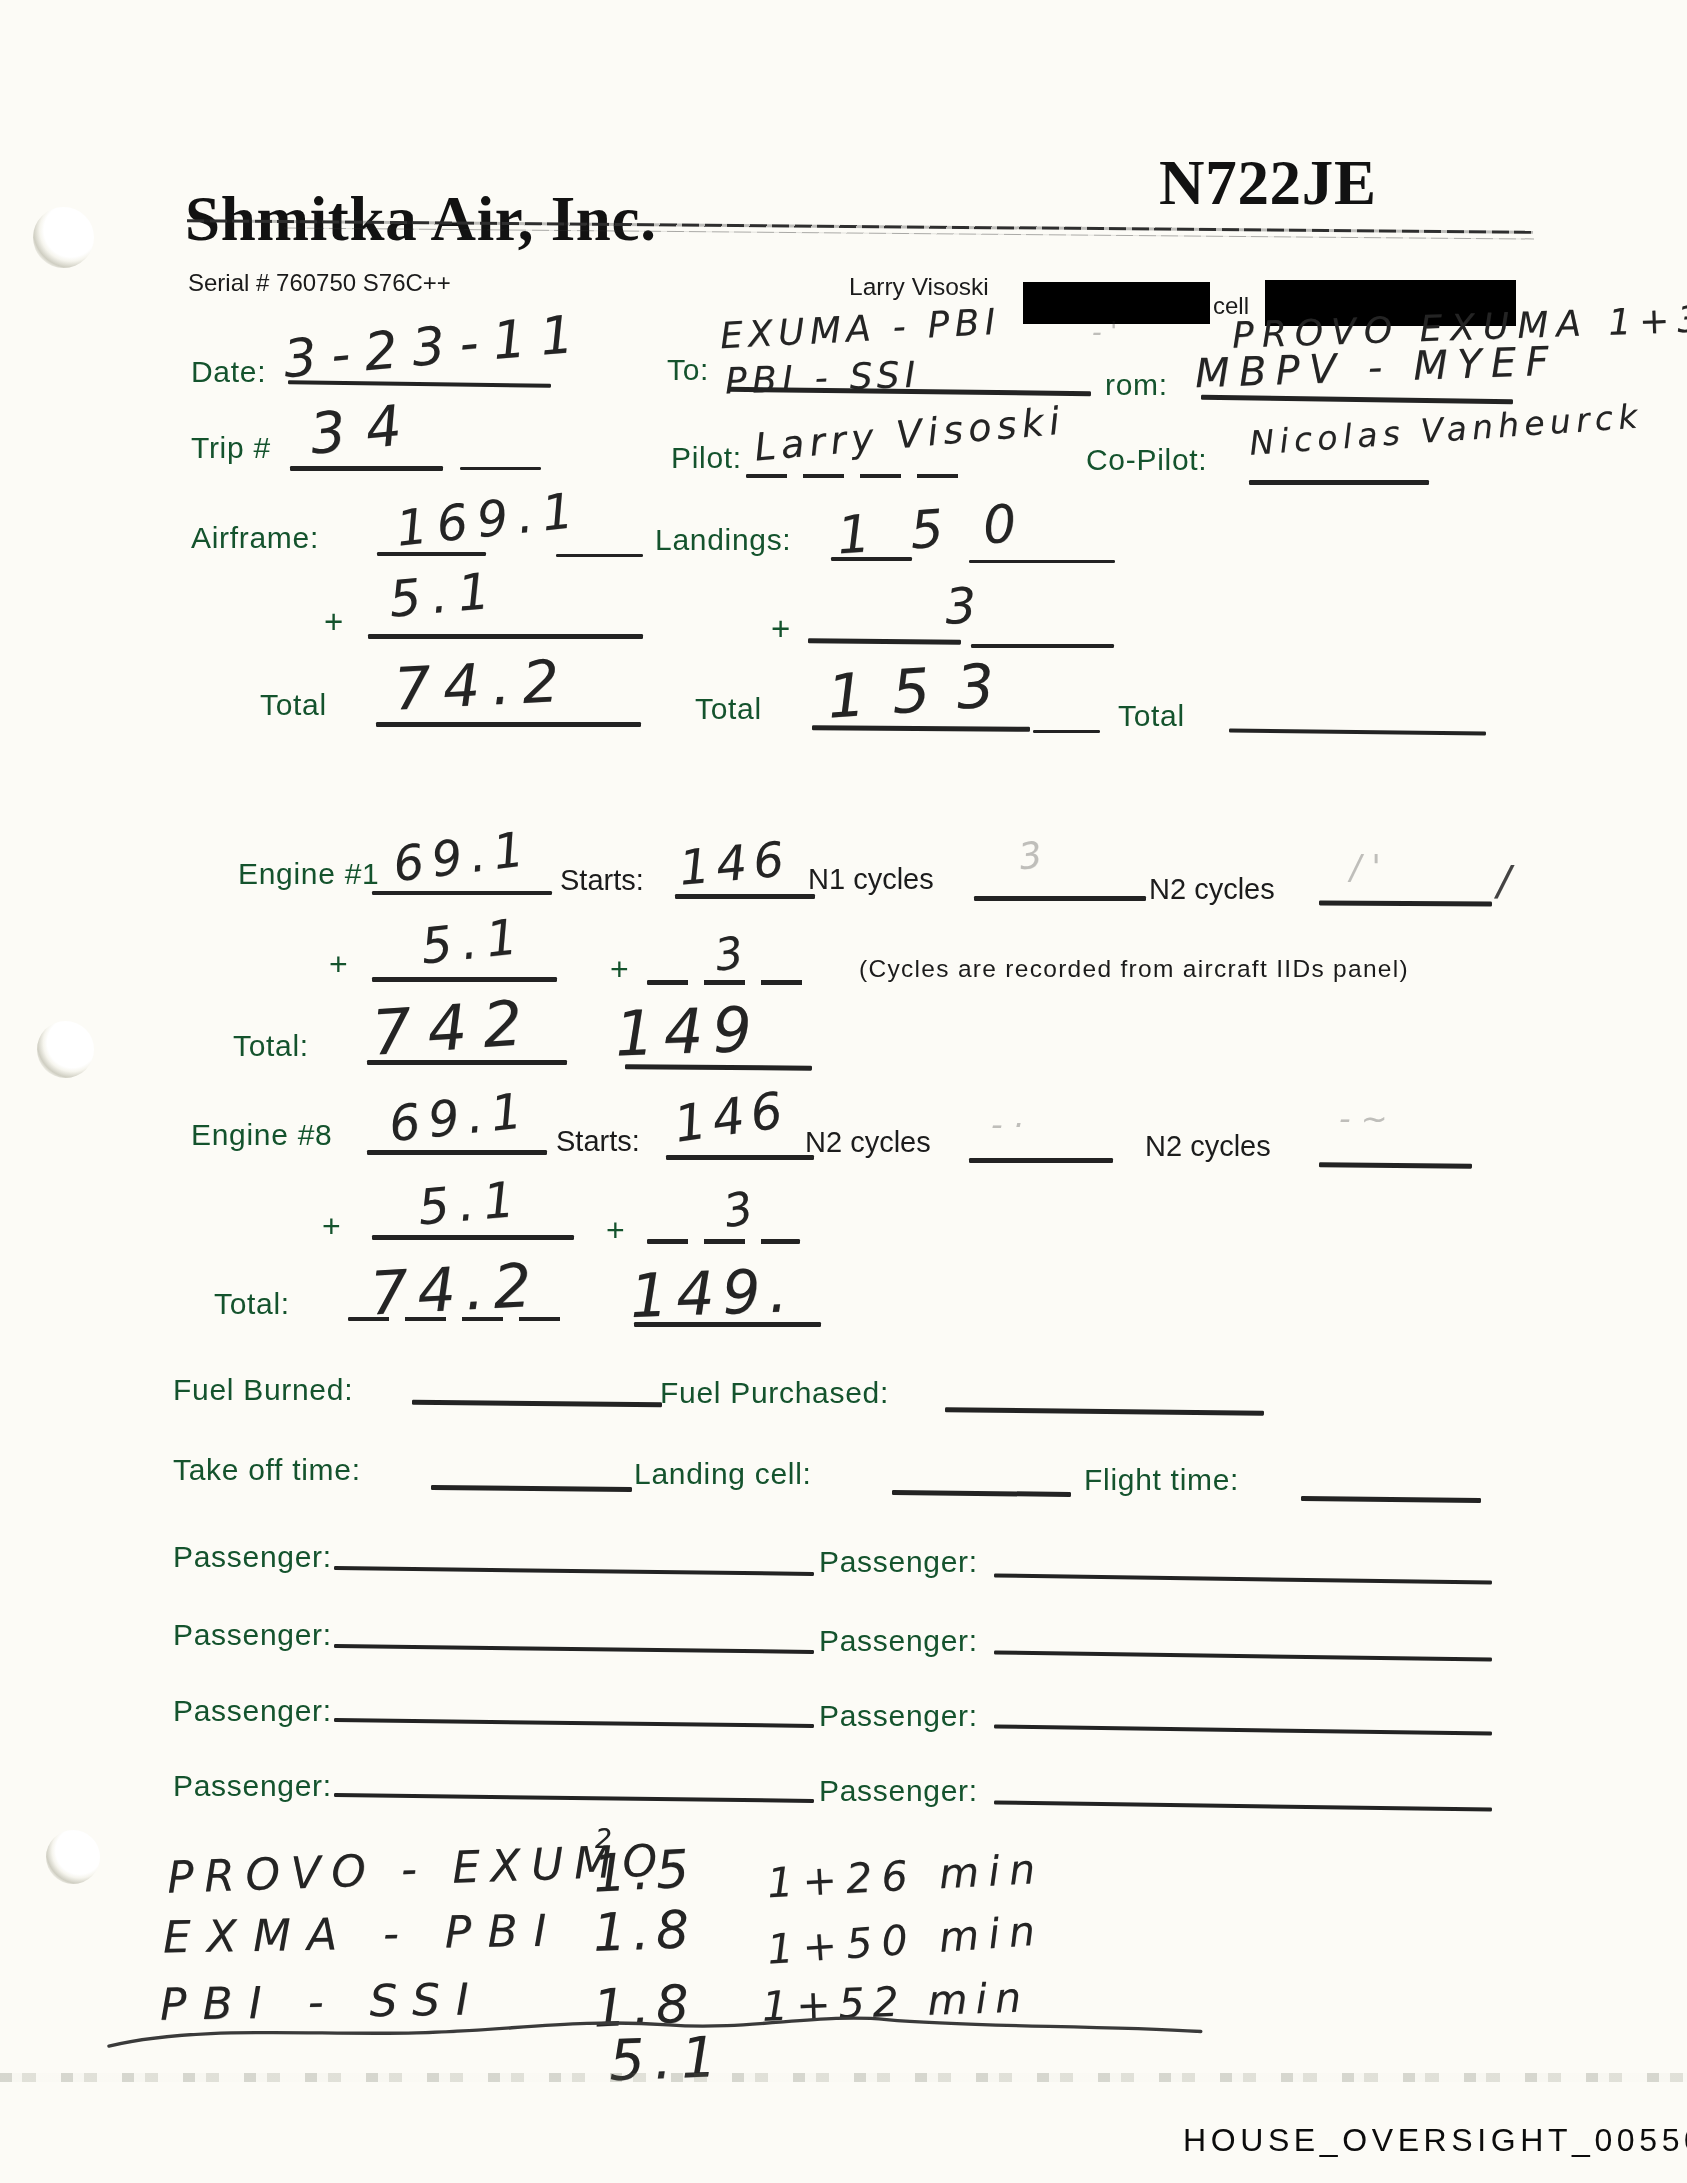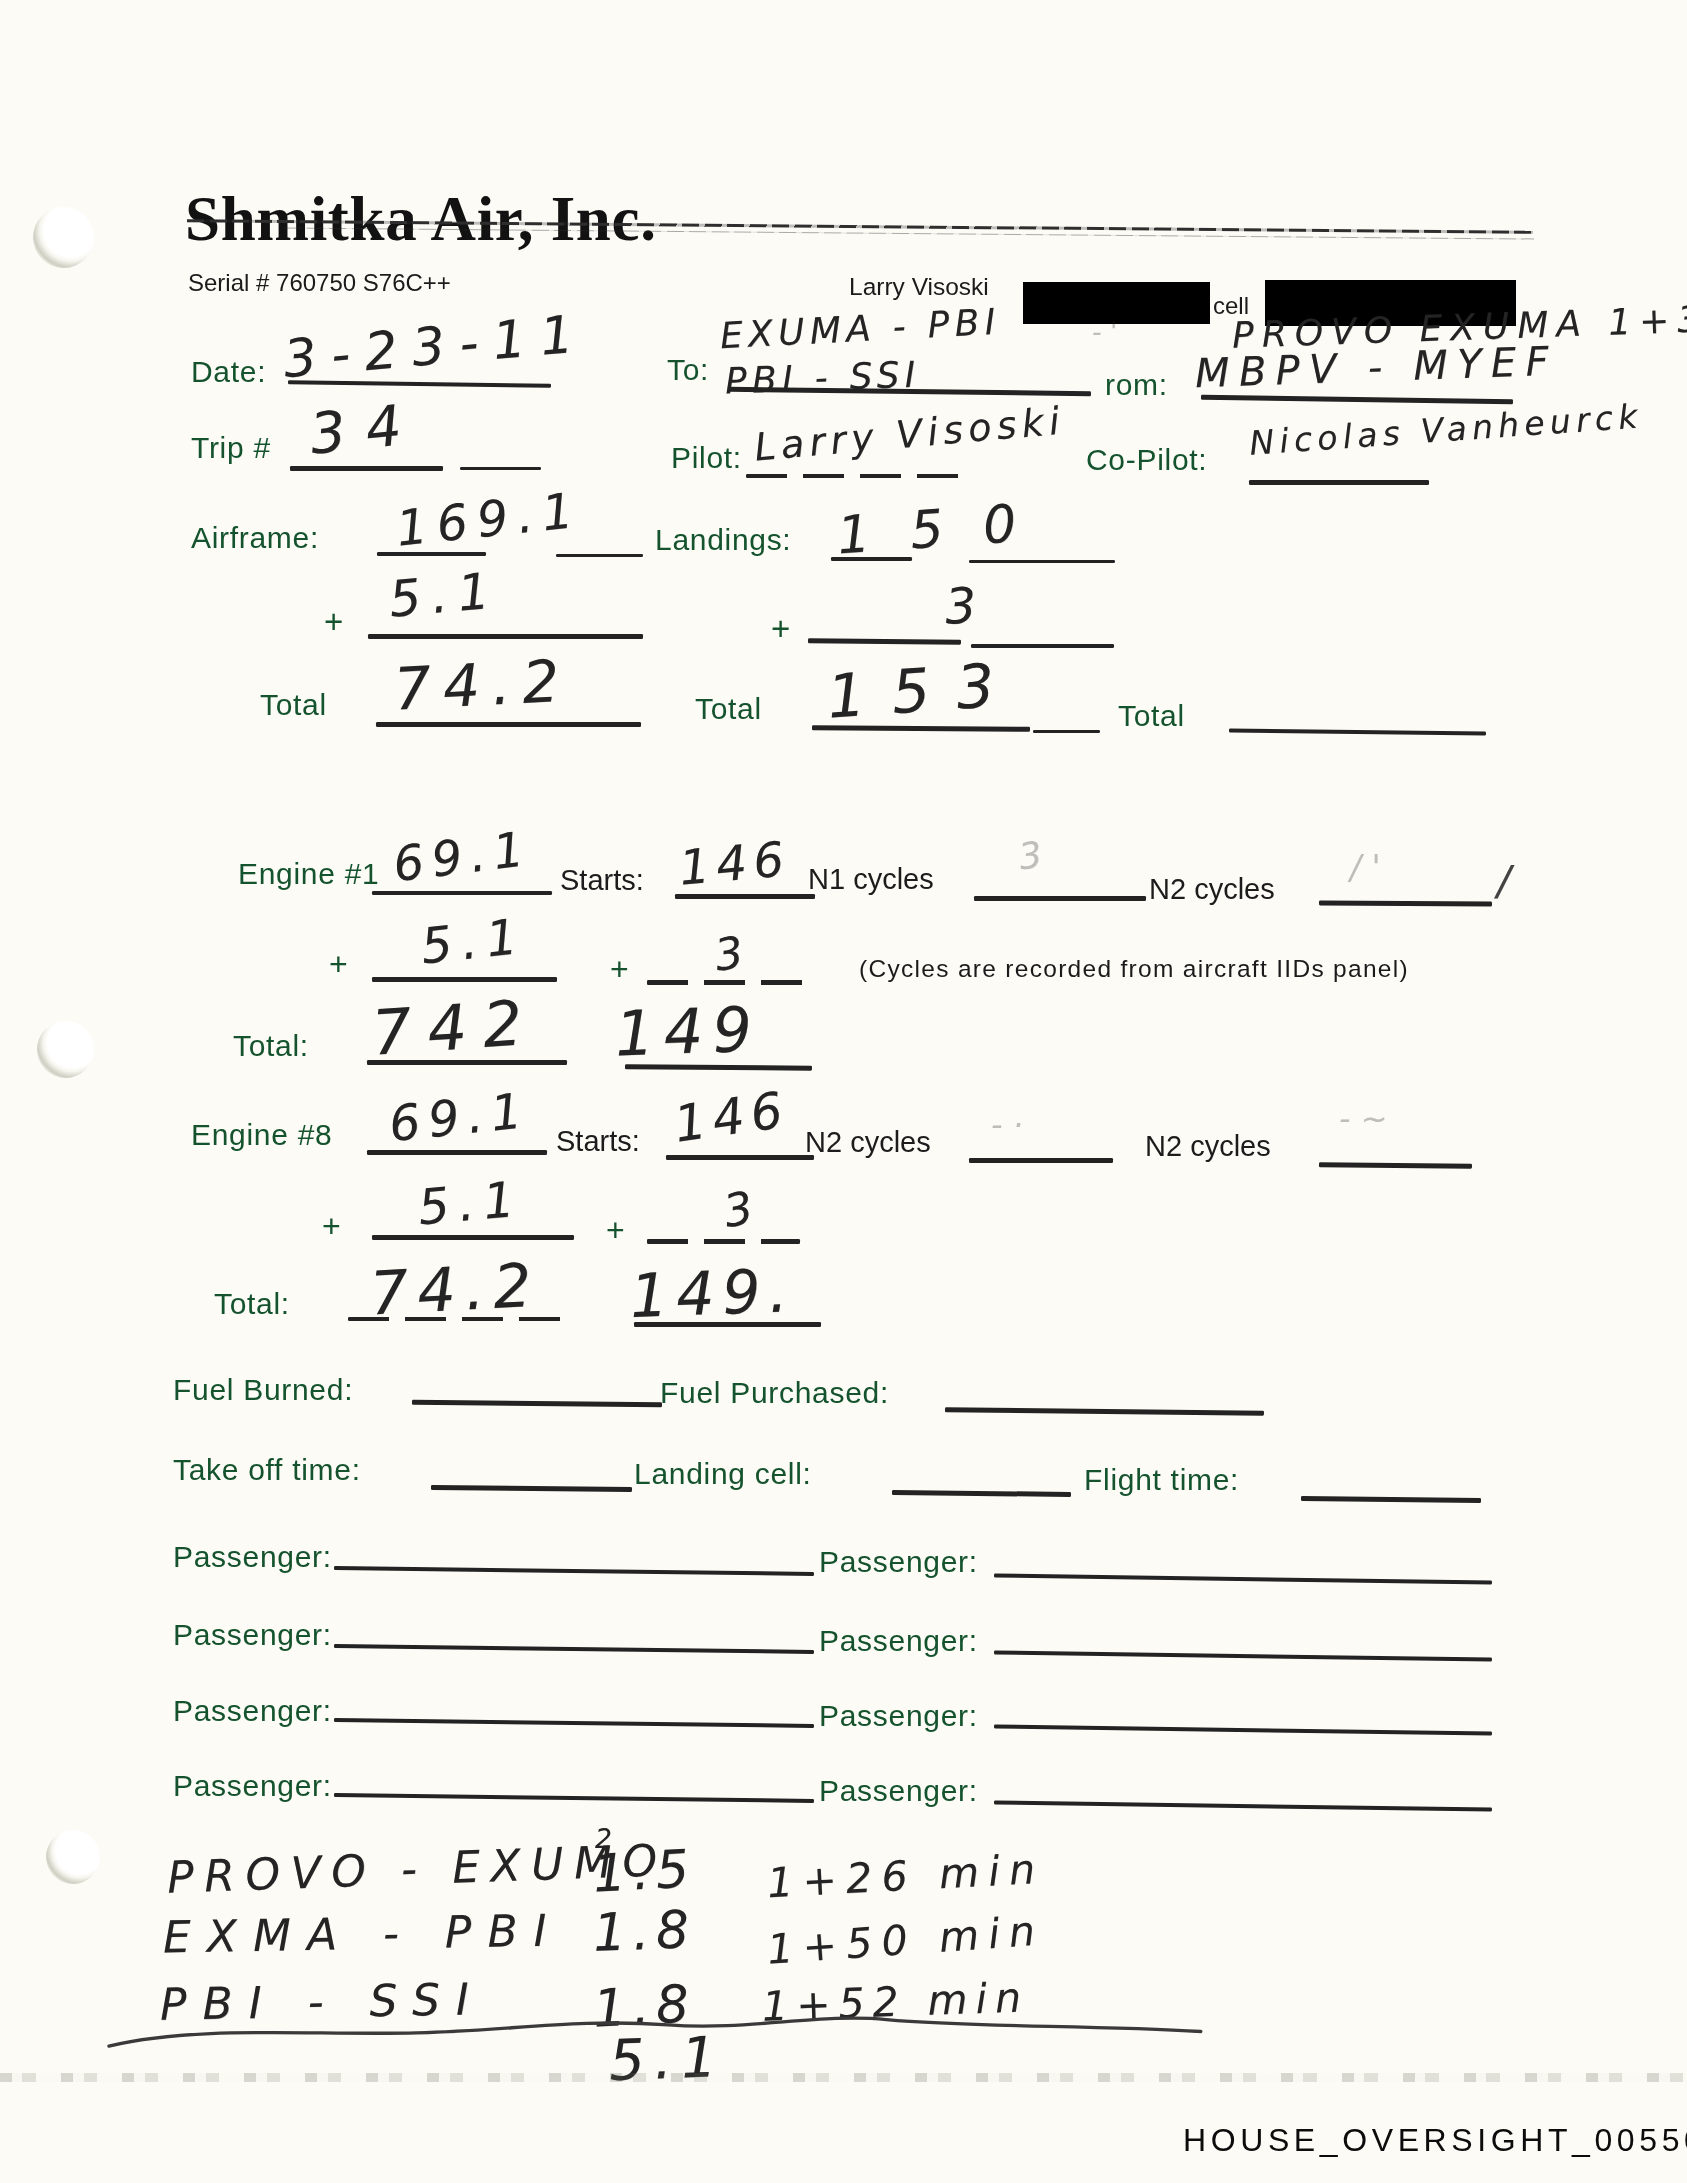--- a/index.html
+++ b/index.html
@@ -25,20 +25,21 @@
 </head>
 <body>
 
 <div class="page">
 
   <div class="abs hole" style="left:33px;top:207px;width:61px;height:61px;"></div>
   <div class="abs hole" style="left:37px;top:1021px;width:57px;height:57px;"></div>
   <div class="abs hole" style="left:46px;top:1830px;width:54px;height:54px;"></div>
 
   <div class="abs ttl" style="left:185px;top:147px;margin-top:36px;">Shmitka Air, Inc.</div>
+  <div class="abs ttl" style="left:1159px;top:147px;">N722JE</div>
   <div class="abs rule" style="left:187px;top:225px;width:1346px;height:2.6px;transform:rotate(0.5deg);"></div>
   <div class="abs rule" style="left:284px;top:233px;width:1250px;height:1.3px;opacity:.4;transform:rotate(0.5deg);"></div>
 
   <div class="abs" style="left:188px;top:269px;font-size:24px;">Serial # 760750 S76C++</div>
   <div class="abs" style="left:849px;top:273px;font-size:24.5px;">Larry Visoski</div>
   <div class="abs redact" style="left:1023px;top:282px;width:187px;height:42px;"></div>
   <div class="abs" style="left:1213px;top:292px;font-size:24px;">cell</div>
   <div class="abs redact" style="left:1265px;top:280px;width:251px;height:46px;"></div>
   <div class="abs hw" style="left:1232px;top:306px;font-size:36px;letter-spacing:8px;transform:rotate(-2deg);">PROVO    EXUMA 1+30</div>
   <div class="abs hw ghost" style="left:1092px;top:316px;font-size:26.5px;">- '</div>

